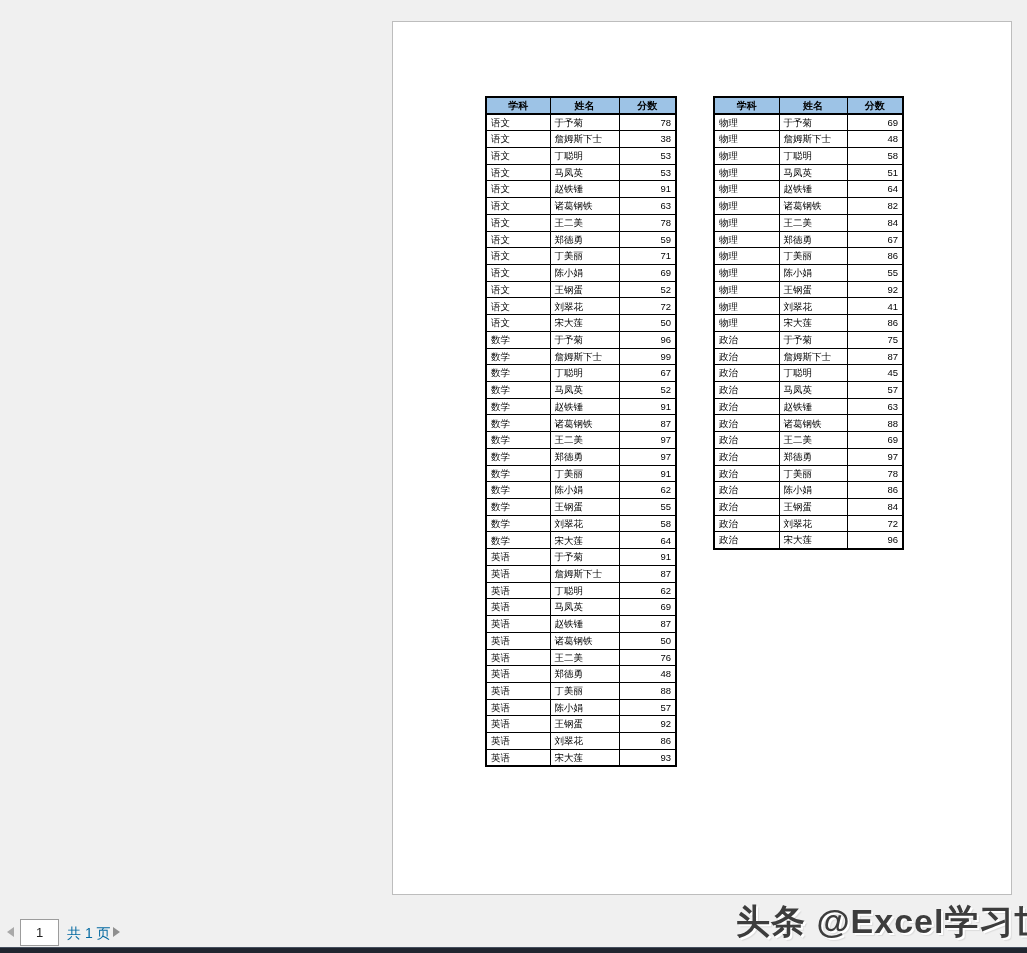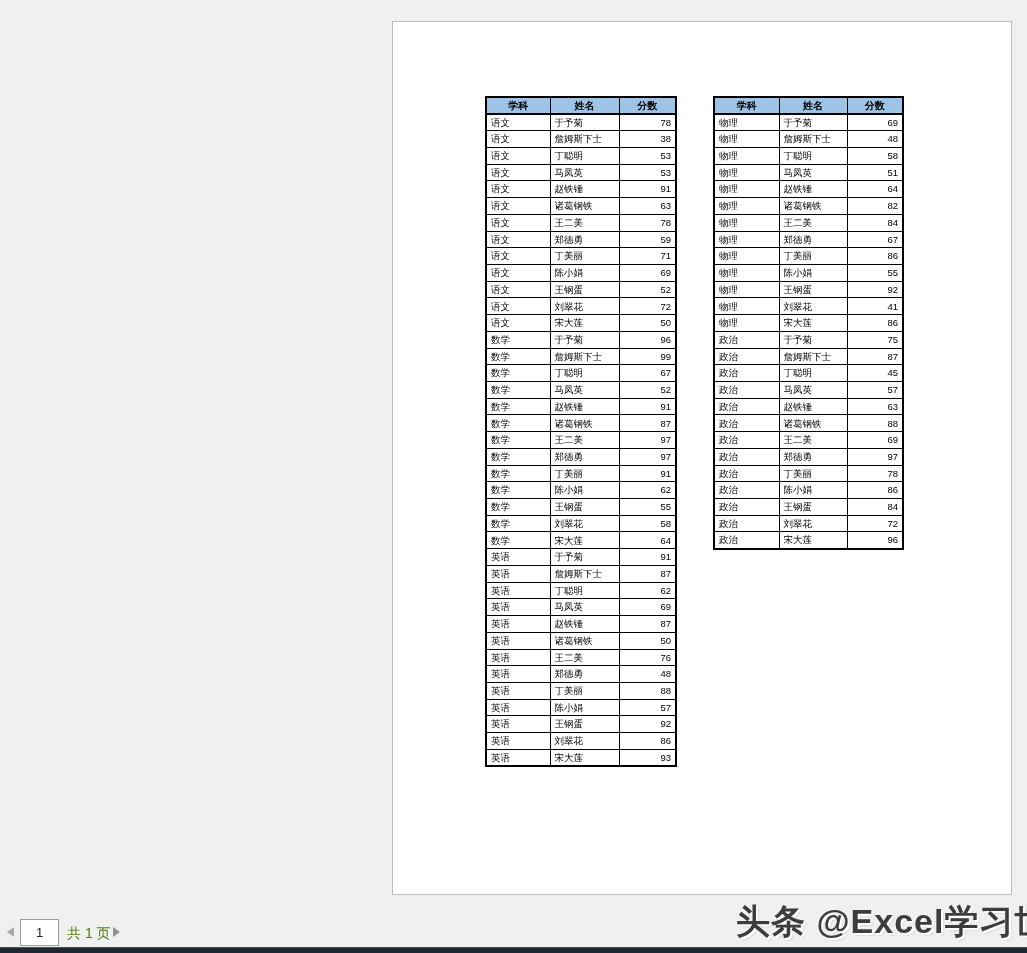--- a/index.html
+++ b/index.html
@@ -76,21 +76,21 @@
     border:1px solid #9c9c9c;
     background:#fff;
     text-align:center;
     font-size:13px;
     font-family:"Liberation Sans","DejaVu Sans",sans-serif;
     color:#222;
   }
   .pager-total {
     position:absolute; left:67px; top:9px;
     font-size:14px;
-    color:#4d7c0f;
+    color:#0369a1;
     white-space:nowrap;
   }
 
   
   .watermark {
     position:absolute; left:736px; top:899px;
     font-size:34px;
     font-weight:bold;
     letter-spacing:1px;
     color: var(--watermark-color,#3d3d3d);

